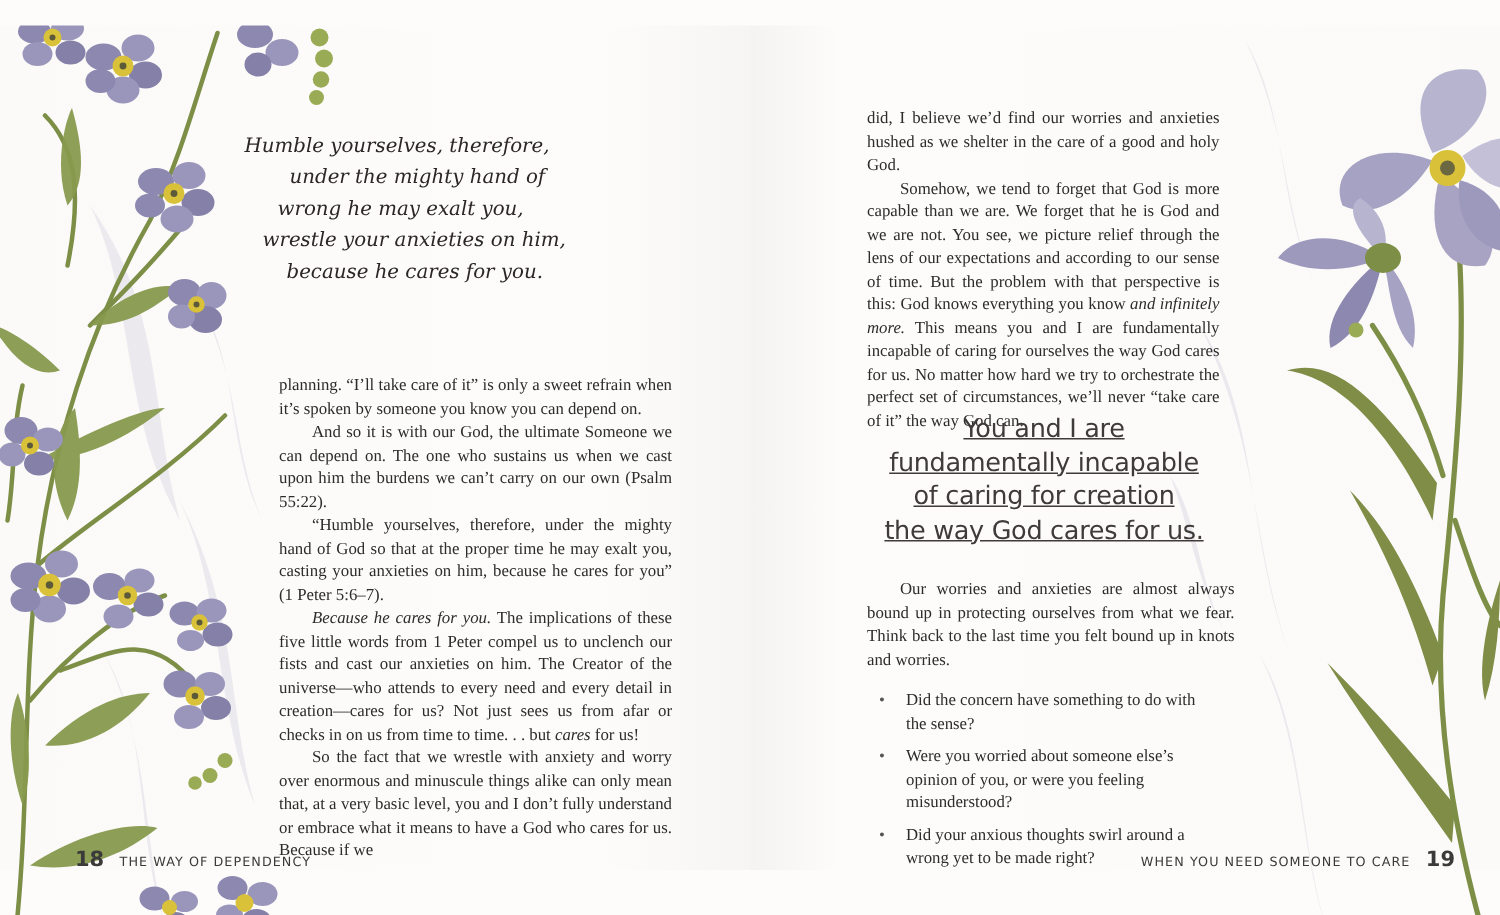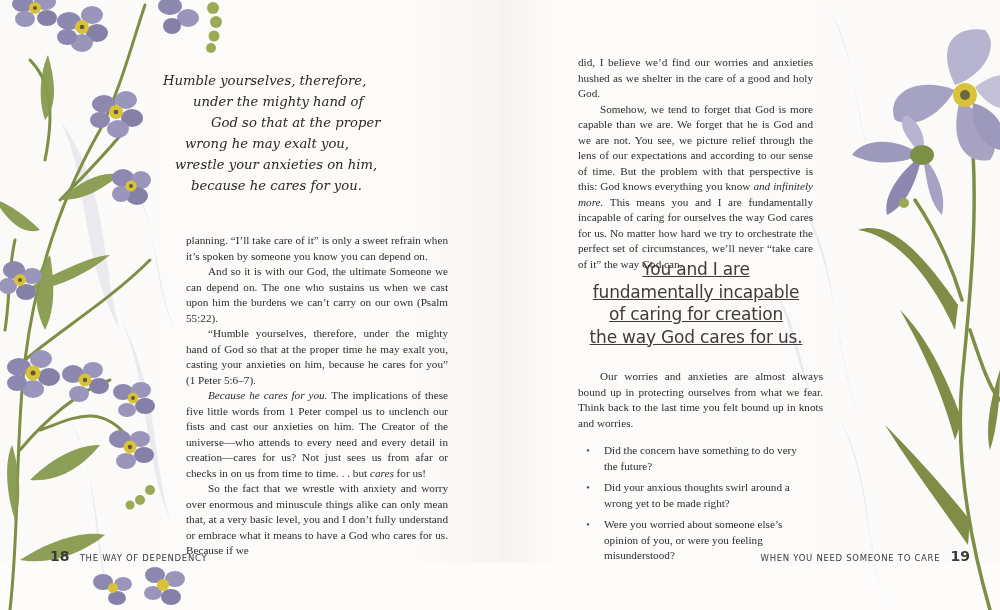--- a/index.html
+++ b/index.html
@@ -1,18 +1,18 @@
 <!DOCTYPE html>
 <html><head>
 <meta charset="utf-8">
 <style>
   html, body { margin:0; padding:0; }
   body { width:1000px; height:610px; overflow:hidden; background:#fdfcfb; position:relative; font-family:"Liberation Serif", serif; color:#2b2a2a; }
   .spread { position:absolute; left:0; top:0; width:1000px; height:610px; }
-  .page { position:absolute; top:0; height:563px; }
+  .page { position:absolute; top:17px; height:563px; }
   .page-left { left:0; width:500px; background:linear-gradient(90deg,#fbfaf8 0%,#fdfcfb 80%,#f6f5f3 100%); }
   .page-right { left:500px; width:500px; background:linear-gradient(90deg,#f4f3f1 0%,#fdfcfb 12%,#fbfaf8 100%); }
   .art { position:absolute; left:0; top:0; }
 
   .handwriting { position:absolute; left:163px; top:70px; width:240px; font-family:"DejaVu Serif", serif; font-style:italic; font-size:13.2px; line-height:21px; color:#2a2725; }
   .handwriting .hl { display:block; white-space:nowrap; }
   .handwriting .l0 { padding-left:0; } .handwriting .l1 { padding-left:30px; } .handwriting .l2 { padding-left:48px; }
   .handwriting .l3 { padding-left:22px; } .handwriting .l4 { padding-left:12px; } .handwriting .l5 { padding-left:28px; }
   .handwriting .ref { display:block; padding-left:162px; margin-top:8px; font-size:15px; }
 
@@ -175,21 +175,20 @@
             <ellipse cx="8" cy="12" rx="10" ry="8" fill="#8580a8"></ellipse>
             <ellipse cx="-10" cy="8" rx="9" ry="7" fill="#9a96bb"></ellipse>
             <circle r="6" fill="#d9c23a"></circle>
           </g>
       </g>
     </svg>
 
     <div class="handwriting">
       <span class="hl l0">Humble yourselves, therefore,</span>
       <span class="hl l1">under the mighty hand of</span>
-      <span class="hl l2">God so that at the proper</span>
       <span class="hl l3">wrong he may exalt you,</span>
       <span class="hl l4">wrestle your anxieties on him,</span>
       <span class="hl l5">because he cares for you.</span>
     </div>
 
     <div class="body-text left-col">
       <p>planning. “I’ll take care of it” is only a sweet refrain when it’s spoken by someone you know you can depend on.</p>
       <p class="ind">And so it is with our God, the ultimate Someone we can depend on. The one who sustains us when we cast upon him the burdens we can’t carry on our own (Psalm 55:22).</p>
       <p class="ind">“Humble yourselves, therefore, under the mighty hand of God so that at the proper time he may exalt you, casting your anxieties on him, because he cares for you” (1 Peter 5:6–7).</p>
       <p class="ind"><span class="i">Because he cares for you.</span><span> The implications of these five little words from 1 Peter compel us to unclench our fists and cast our anxieties on him. The Creator of the universe—who attends to every need and every detail in creation—cares for us? Not just sees us from afar or checks in on us from time to time. . . but </span><span class="i">cares</span><span> for us!</span></p>
@@ -252,23 +251,23 @@
     <div class="pullquote" style="left:72px;">
       <div>You and I are</div>
       <div>fundamentally incapable</div>
       <div>of caring for creation</div>
       <div>the way God cares for us.</div>
     </div>
 
     <div class="body-text right-col2" style="left:78px;">
       <p class="ind">Our worries and anxieties are almost always bound up in protecting ourselves from what we fear. Think back to the last time you felt bound up in knots and worries.</p>
       <ul class="bullets">
-        <li>Did the concern have something to do very the future?</li>
+        <li>Did the concern have something to do with the sense?</li>
+        <li>Were you worried about someone else’s opinion of you, or were you feeling misunderstood?</li>
         <li>Did your anxious thoughts swirl around a wrong yet to be made right?</li>
-        <li>Were you worried about someone else’s opinion of you, or were you feeling misunderstood?</li>
       </ul>
     </div>
 
     <div class="folio folio-right">
       <span>WHEN YOU NEED SOMEONE TO CARE</span>&nbsp;&nbsp;
       <span class="num">19</span>
     </div>
   </div>
 
 </div>

